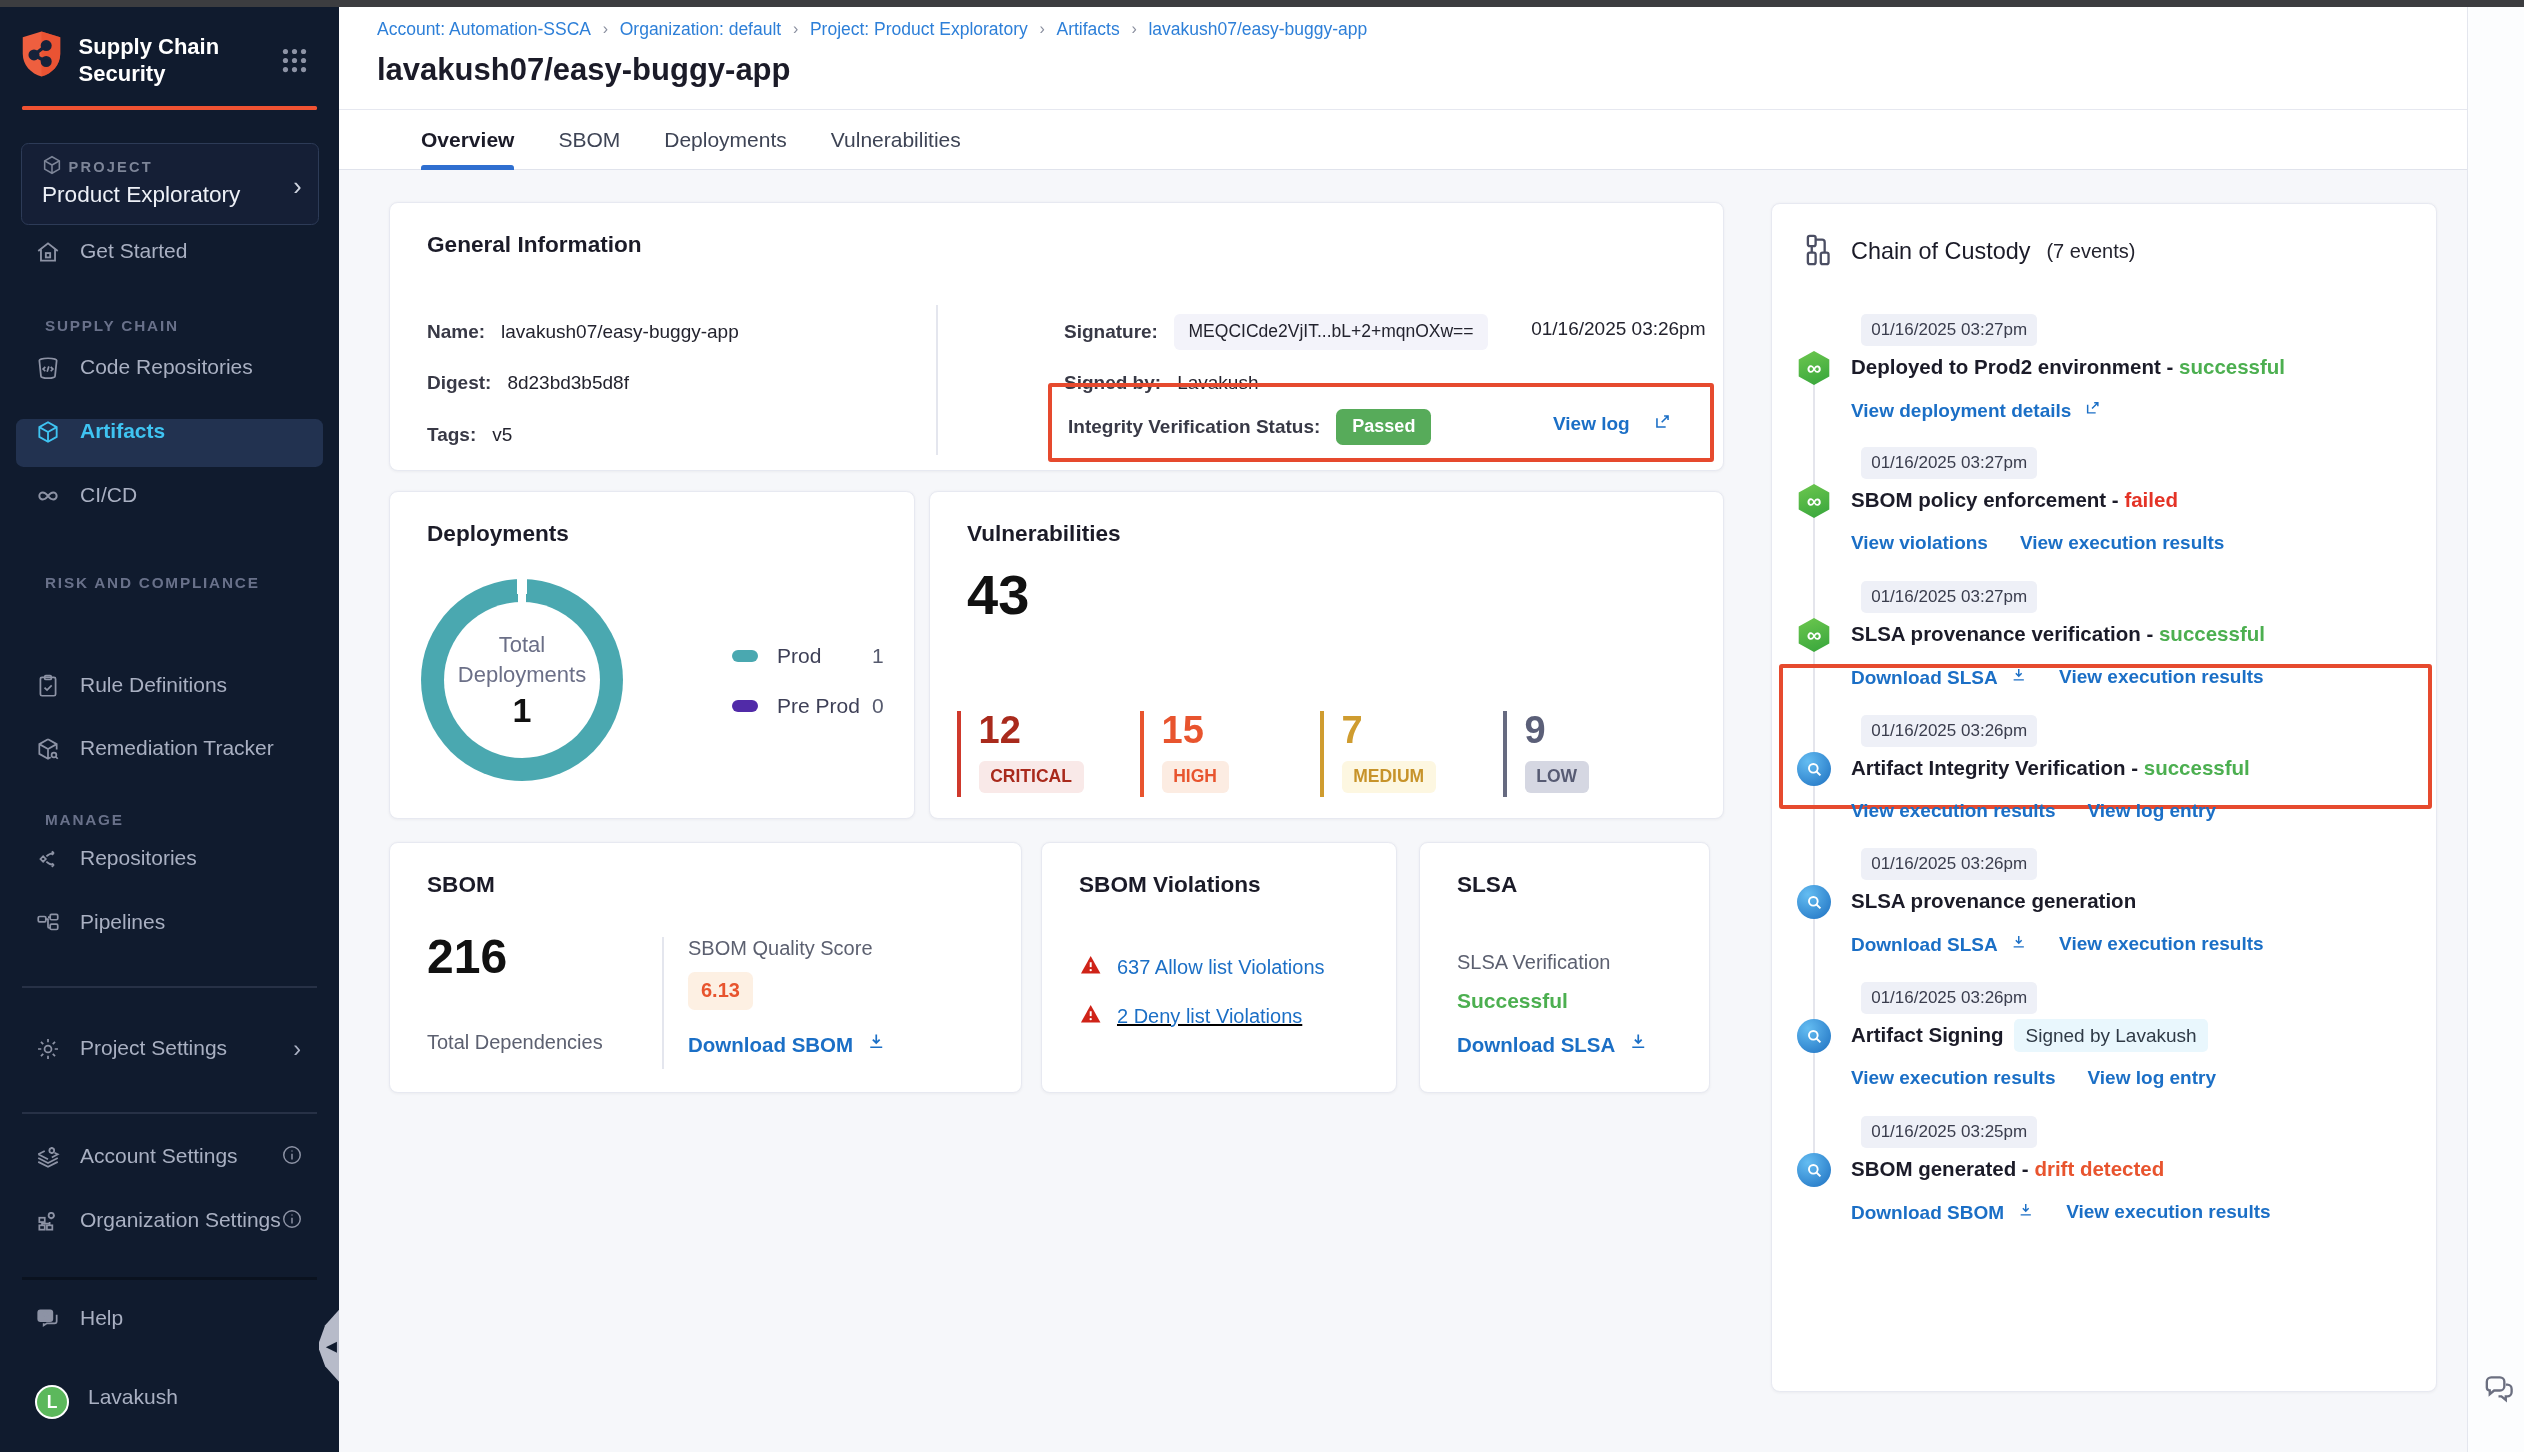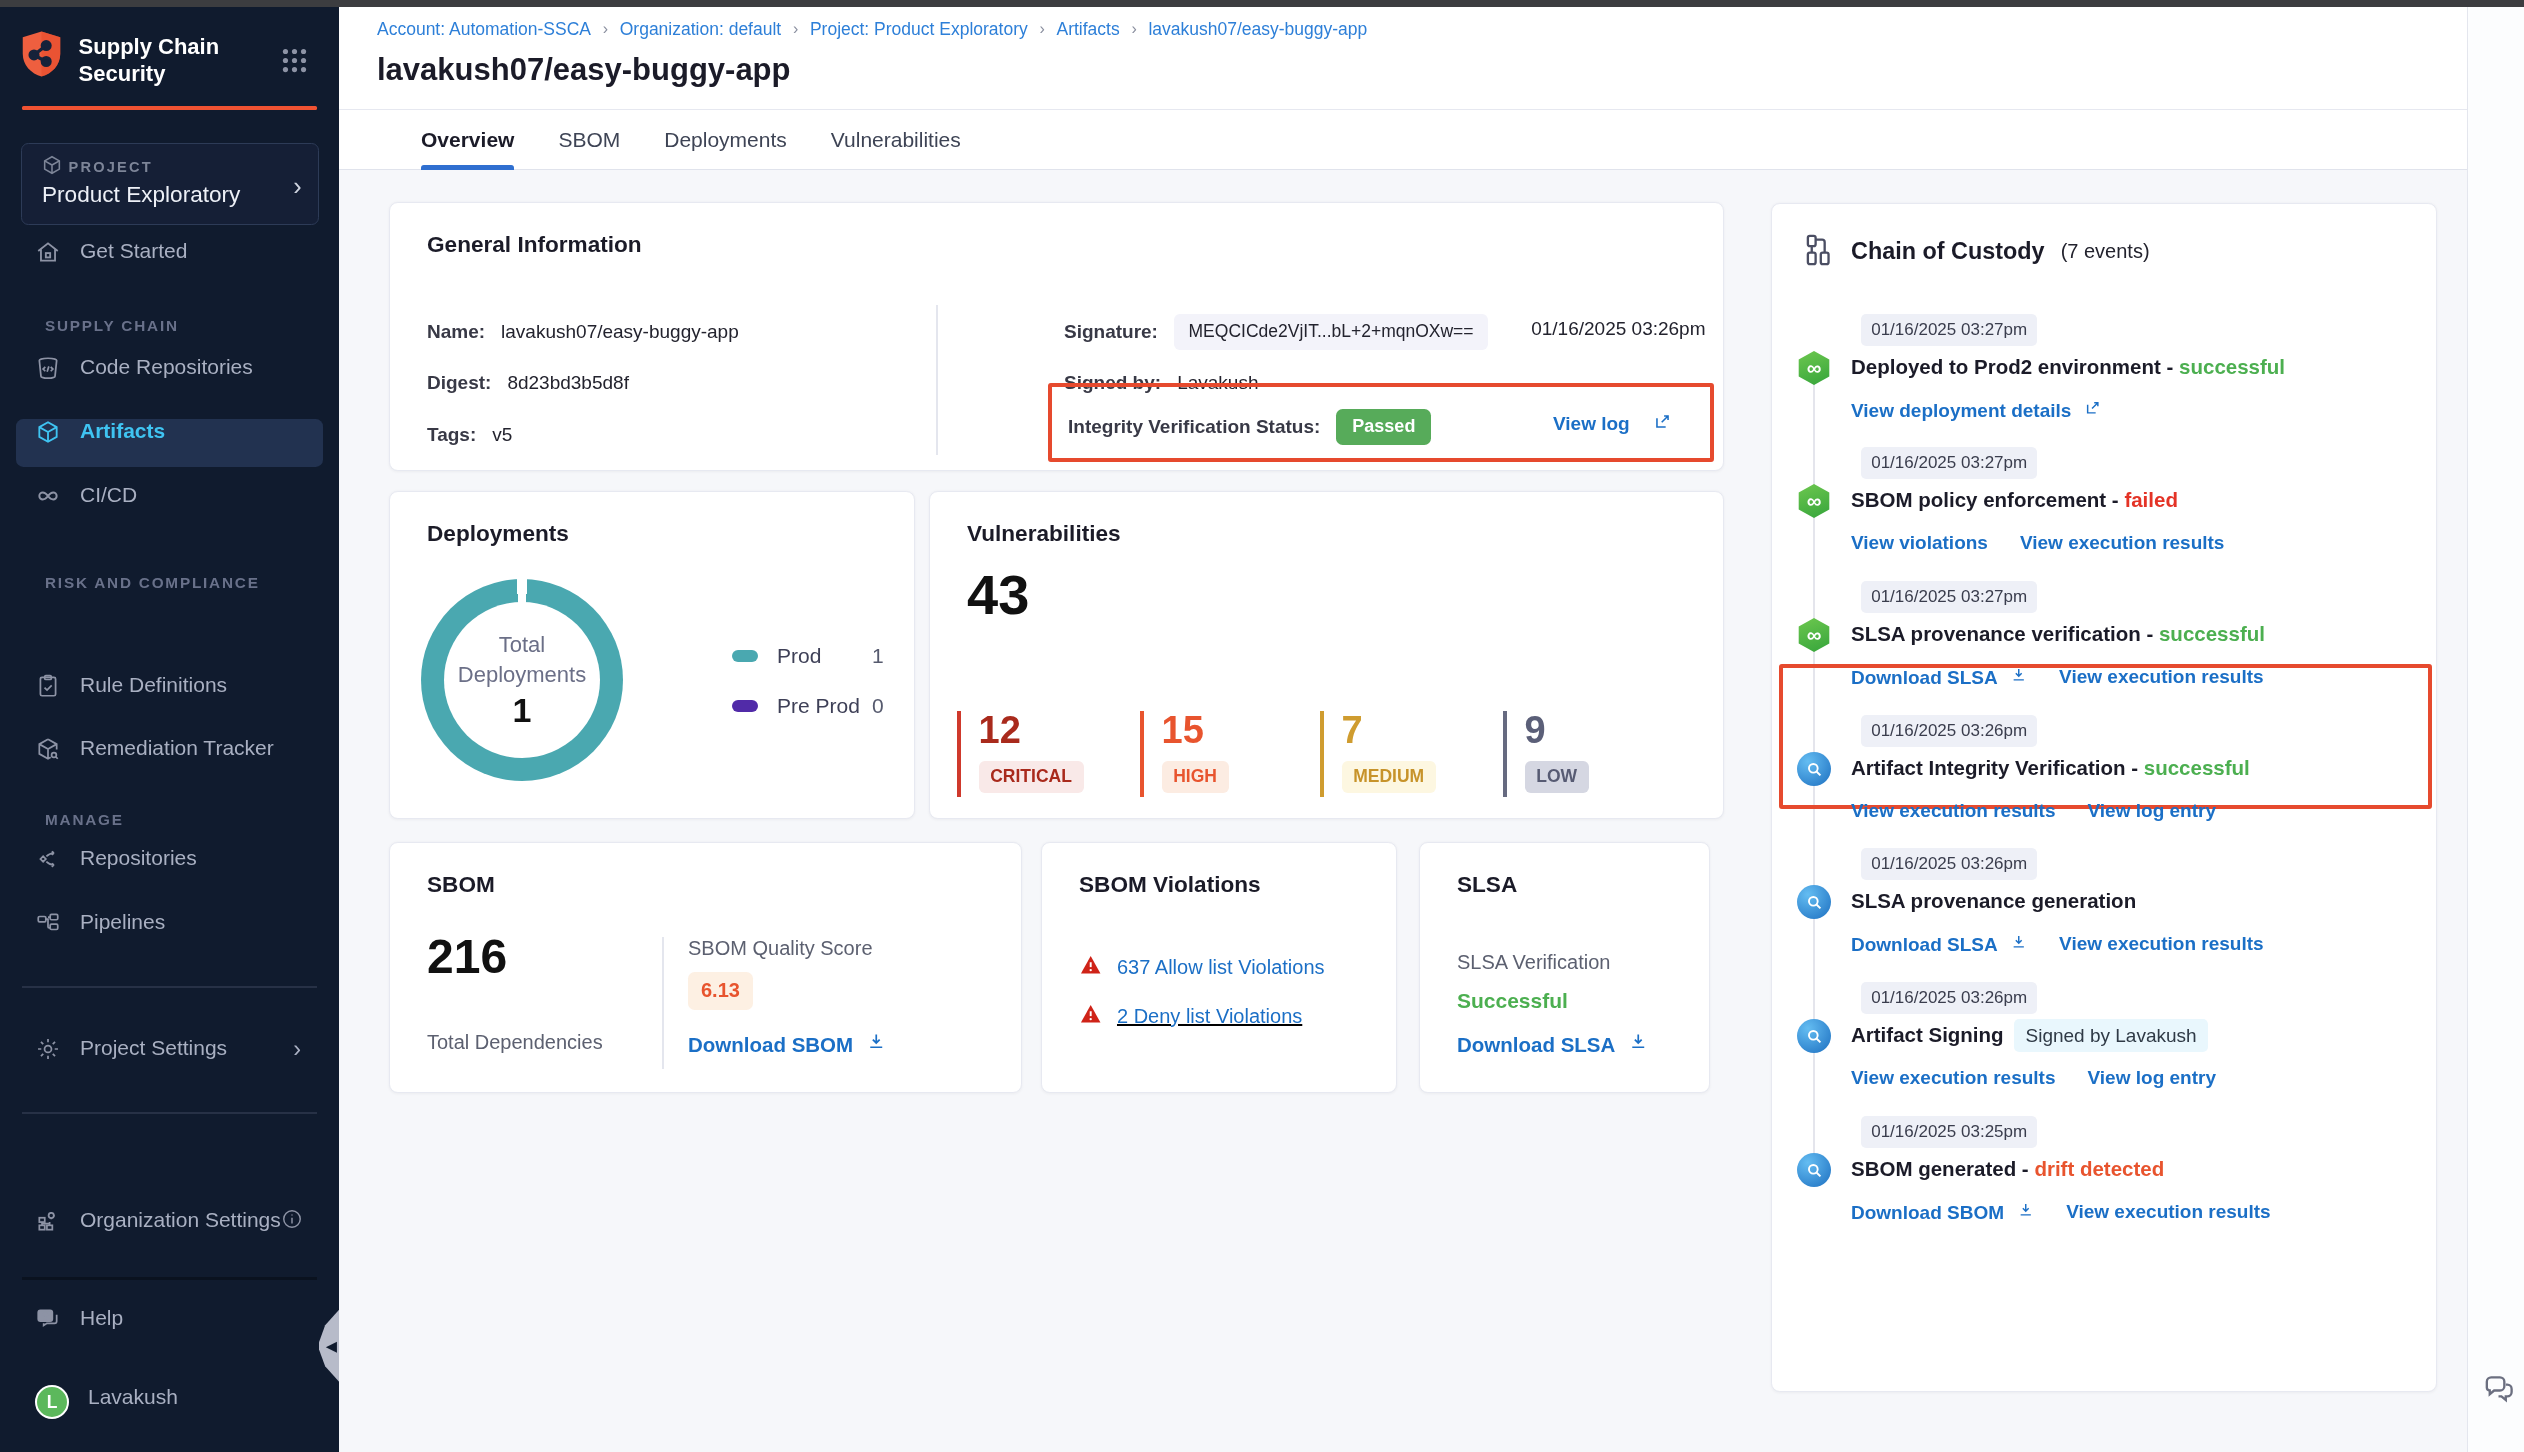--- a/index.html
+++ b/index.html
@@ -86,21 +86,21 @@
   .score-badge{position:absolute;left:298px;top:129px;background:#fdf0e3;color:#e8542e;font-weight:bold;font-size:20px;padding:7.3px 13px;border-radius:6.6px;}
   .dl-link{position:absolute;font-size:20.5px;}
   .warn-row{position:absolute;display:flex;align-items:center;gap:14.6px;font-size:20px;}
 
   
   .slsa-lbl{position:absolute;left:37px;top:108px;font-size:20px;color:#5c6070;}
   .slsa-status{position:absolute;left:37px;top:146px;font-size:21px;color:#4caf50;font-weight:bold;}
 
   
   #coc .coc-head{position:absolute;left:32px;top:29px;display:flex;align-items:center;gap:16px;}
-  .coc-title{font-size:23.4px;font-weight:bold;color:#1b1b28;}
+  .coc-title{font-size:23.4px;font-weight:normal;color:#1b1b28;}
   .coc-count{font-size:20px;color:#23232e;}
   .coc-line{position:absolute;left:41px;top:150px;width:2.2px;height:807px;background:#e4e5ec;}
   .evt{position:absolute;left:0;width:100%;}
   .evt-ico{position:absolute;left:25px;top:37px;width:34px;height:34px;}
   .hex{width:34px;height:34px;background:linear-gradient(160deg,#6ec84f,#35a43b);clip-path:polygon(50% 0,95% 25%,95% 75%,50% 100%,5% 75%,5% 25%);display:flex;align-items:center;justify-content:center;color:#fff;font-size:20.5px;font-weight:bold;}
   .blueball{width:34px;height:34px;border-radius:50%;background:radial-gradient(circle at 32% 28%,#64bdf2,#1d6fc0);display:flex;align-items:center;justify-content:center;}
   .evt-ts{position:absolute;left:89px;top:0;background:#eef0f7;color:#3a3d4d;font-size:17px;padding:5.8px 10.2px;border-radius:5.1px;}
   .evt-title{position:absolute;left:79px;top:41px;font-size:20.5px;font-weight:bold;color:#1b1b28;white-space:nowrap;}
   .evt-status{font-weight:bold;}
   .evt-status.green{color:#4caf50;} .evt-status.red{color:#e43326;} .evt-status.orange{color:#e8542e;}
@@ -239,20 +239,33 @@
       <span><svg width="26" height="26" viewBox="0 0 24 24" fill="none" stroke="#8d93a5" stroke-width="1.6">
             <circle cx="12" cy="12" r="3.2"></circle>
             <path d="M12 2.8v3M12 18.2v3M2.8 12h3M18.2 12h3M5.5 5.5l2.1 2.1M16.4 16.4l2.1 2.1M18.5 5.5l-2.1 2.1M7.6 16.4l-2.1 2.1"></path>
           </svg></span>
       <span>Project Settings</span>
       <span style="position:absolute;right:22px;color:#aab1c4;font-size:23.4px;">›</span>
     </div>
 
     <div class="side-div" style="top:1105px;"></div>
 
+    <div class="nav-item" style="top:1137px;">
+      <span><svg width="26" height="26" viewBox="0 0 24 24" fill="none" stroke="#8d93a5" stroke-width="1.6">
+            <path d="m3 13 9 4.5L21 13M3 16.5 12 21l9-4.5"></path>
+            <path d="m3 9.5 6-3M12 14 3 9.5M15.5 12.5 21 9.5l-3-1.5"></path>
+            <circle cx="15.5" cy="6" r="2.2"></circle>
+            <path d="M15.5 2.8v1M15.5 8.2v1M12.8 6h1M17.2 6h1"></path>
+          </svg></span>
+      <span>Account Settings</span>
+      <span class="info-dot"><svg width="22" height="22" viewBox="0 0 24 24" fill="none" stroke="#8d93a5" stroke-width="1.6">
+            <circle cx="12" cy="12" r="9"></circle>
+            <path d="M12 10.5V17M12 7.2v1"></path>
+          </svg></span>
+    </div>
     <div class="nav-item" style="top:1201px;">
       <span><svg width="26" height="26" viewBox="0 0 24 24" fill="none" stroke="#8d93a5" stroke-width="1.6">
             <rect x="4" y="9" width="5" height="4"></rect>
             <rect x="4" y="16" width="5" height="4"></rect>
             <rect x="11" y="16" width="5" height="4"></rect>
             <path d="M6.5 13v3M13.5 13v3M6.5 14.5h7"></path>
             <circle cx="15" cy="7" r="2.4"></circle>
             <path d="M15 3.6v1M15 9.4v1M11.9 7h1M17.1 7h1"></path>
           </svg></span>
       <span>Organization Settings</span>

